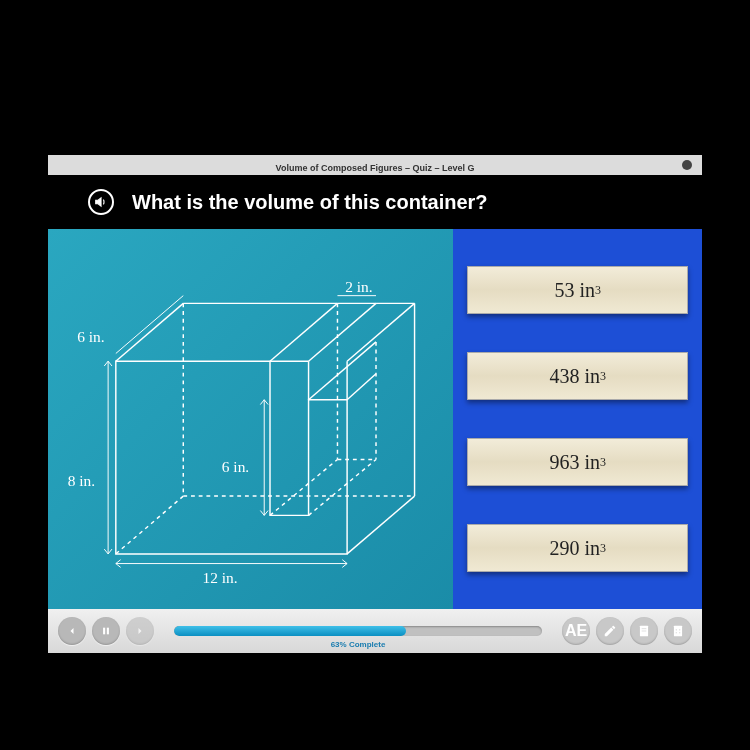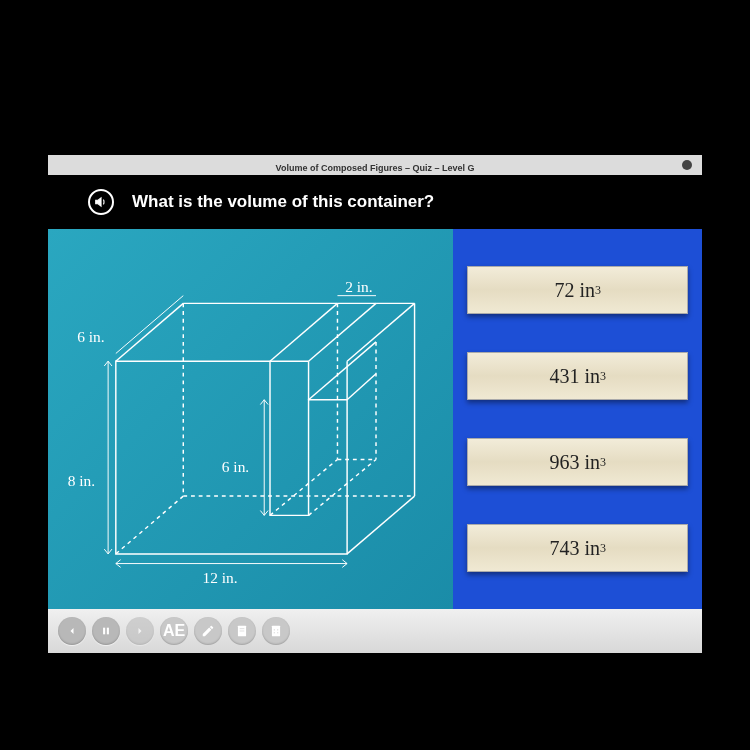--- a/index.html
+++ b/index.html
@@ -58,21 +58,21 @@
     display: flex;
     align-items: center;
     justify-content: center;
     color: #fff;
     font-size: 12px;
     flex-shrink: 0;
   }
   .speaker-icon svg { width: 14px; height: 14px; }
   .question-text {
     color: #fff;
-    font-size: 17px;
+    font-size: 20px;
     font-weight: bold;
   }
   .content-area {
     display: flex;
     height: 380px;
     box-shadow: 0 2px 6px rgba(0,0,0,0.5);
   }
   .figure-panel {
     flex: 0 0 62%;
     background: linear-gradient(135deg, #2aa7c0 0%, #1a8ca8 100%);
@@ -244,33 +244,33 @@
         <text class="dim-label" x="20" y="100">6 in.</text>
         <text class="dim-label" x="298" y="48">2 in.</text>
         <text class="dim-label" x="10" y="250">8 in.</text>
         <text class="dim-label" x="170" y="235">6 in.</text>
         <text class="dim-label" x="150" y="350">12 in.</text>
       </svg>
     </div>
 
     <div class="answers-panel">
       <div class="answer-btn">
-        <span>72 in</span>
+        <span>53 in</span>
           <sup>3</sup>
       </div>
       <div class="answer-btn">
-        <span>431 in</span>
+        <span>438 in</span>
           <sup>3</sup>
       </div>
       <div class="answer-btn">
         <span>963 in</span>
           <sup>3</sup>
       </div>
       <div class="answer-btn">
-        <span>743 in</span>
+        <span>290 in</span>
           <sup>3</sup>
       </div>
     </div>
   </div>
 
   <div class="bottom-bar">
     <div class="nav-btn">
       <svg width="12" height="12" viewBox="0 0 24 24" fill="#fff">
           <path d="M15 6l-6 6 6 6V6z"></path>
         </svg>
@@ -278,20 +278,26 @@
     <div class="nav-btn">
       <svg width="10" height="10" viewBox="0 0 24 24" fill="#fff">
           <rect x="5" y="4" width="5" height="16"></rect>
           <rect x="14" y="4" width="5" height="16"></rect>
         </svg>
     </div>
     <div class="nav-btn disabled">
       <svg width="12" height="12" viewBox="0 0 24 24" fill="#fff">
           <path d="M9 6l6 6-6 6V6z"></path>
         </svg>
+    </div>
+    <div class="progress-wrap">
+      <div class="progress-track">
+          <div class="progress-fill" style="width:63%"></div>
+        </div>
+      <div class="progress-label">63% Complete</div>
     </div>
     <div class="tool-btn">
         <span style="font-size:16px;font-weight:bold;">AE</span>
       </div>
     <div class="tool-btn">
       <svg width="14" height="14" viewBox="0 0 24 24" fill="#fff">
           <path d="M3 17.25V21h3.75L17.81 9.94l-3.75-3.75L3 17.25zM20.71 7.04c.39-.39.39-1.02 0-1.41l-2.34-2.34c-.39-.39-1.02-.39-1.41 0l-1.83 1.83 3.75 3.75 1.83-1.83z"></path>
         </svg>
     </div>
     <div class="tool-btn">

